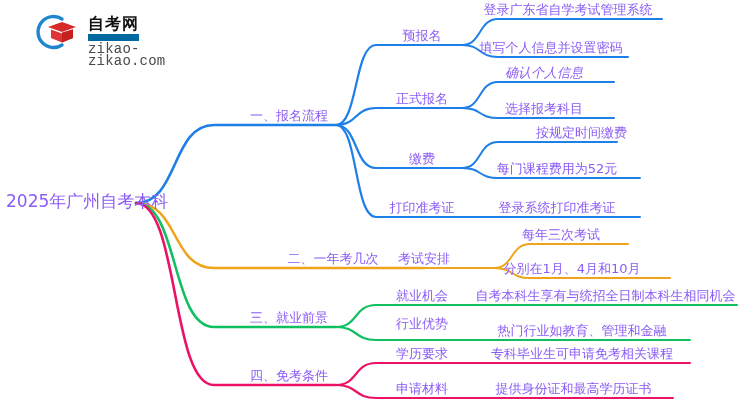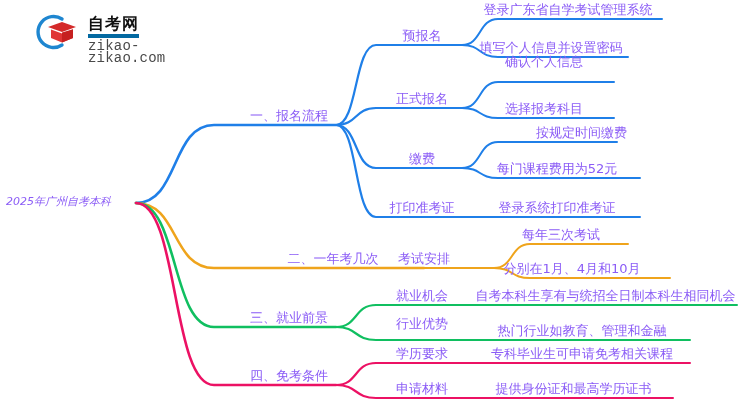--- a/index.html
+++ b/index.html
@@ -35,22 +35,21 @@
   .node-label {
     position: absolute;
     white-space: nowrap;
     color: #8b5cf6;
     font-size: 13px;
     line-height: 15px;
     font-family: "DejaVu Sans", "Liberation Sans", sans-serif;
     letter-spacing: 0px;
   }
   .node-root {
-    font-size: 11px;
-    font-style: italic;
+    font-size: 17px;
   }
   .node-l1 { font-size: 13px; }
   .node-l2 { font-size: 13px; }
   .node-l3 { font-size: 13px; }
 
   
   #logo {
     position: absolute;
     left: 28px;
     top: 12px;
@@ -62,21 +61,21 @@
     left: 60px;
     top: 2px;
     width: 80px;
   }
   #logo-title {
     font-size: 16px;
     font-weight: bold;
     color: #111111;
     letter-spacing: 1px;
     line-height: 19px;
-    border-bottom: 4px solid #0369a1;
+    border-bottom: 7px solid #0369a1;
     padding-bottom: 1px;
     display: inline-block;
   }
   #logo-sub {
     font-size: 14px;
     color: #4a4a4a;
     letter-spacing: 0.2px;
     line-height: 12px;
     margin-top: 2px;
     font-family: Liberation Mono, monospace;
@@ -132,21 +131,21 @@
       </g>
   </svg>
 
   <div id="labels">
       <div class="node-label node-root" style="left: 6px; top: 194px;">2025年广州自考本科</div>
       <div class="node-label node-l1" style="left: 289px; top: 108px; transform: translateX(-50%);">一、报名流程</div>
       <div class="node-label node-l2" style="left: 422px; top: 28px; transform: translateX(-50%);">预报名</div>
       <div class="node-label node-l3" style="left: 568px; top: 2px; transform: translateX(-50%);">登录广东省自学考试管理系统</div>
       <div class="node-label node-l3" style="left: 551px; top: 40px; transform: translateX(-50%);">填写个人信息并设置密码</div>
       <div class="node-label node-l2" style="left: 422px; top: 91px; transform: translateX(-50%);">正式报名</div>
-      <div class="node-label node-l3" style="left: 544px; top: 54px; transform: translateX(-50%);">确认个人信息</div>
+      <div class="node-label node-l3" style="left: 544px; top: 65px; transform: translateX(-50%); font-style: italic;">确认个人信息</div>
       <div class="node-label node-l3" style="left: 544px; top: 101px; transform: translateX(-50%);">选择报考科目</div>
       <div class="node-label node-l2" style="left: 422px; top: 151px; transform: translateX(-50%);">缴费</div>
       <div class="node-label node-l3" style="left: 545.5px; top: 125px; transform: translateX(-50%); margin-left: 36px;">按规定时间缴费</div>
       <div class="node-label node-l3" style="left: 557px; top: 161px; transform: translateX(-50%);">每门课程费用为52元</div>
       <div class="node-label node-l2" style="left: 422px; top: 200px; transform: translateX(-50%);">打印准考证</div>
       <div class="node-label node-l3" style="left: 557px; top: 200px; transform: translateX(-50%);">登录系统打印准考证</div>
       <div class="node-label node-l1" style="left: 333px; top: 251px; transform: translateX(-50%);">二、一年考几次</div>
       <div class="node-label node-l2" style="left: 424px; top: 251px; transform: translateX(-50%);">考试安排</div>
       <div class="node-label node-l3" style="left: 551px; top: 227px; transform: translateX(-50%); margin-left: 10px;">每年三次考试</div>
       <div class="node-label node-l3" style="left: 572px; top: 261px; transform: translateX(-50%);">分别在1月、4月和10月</div>

